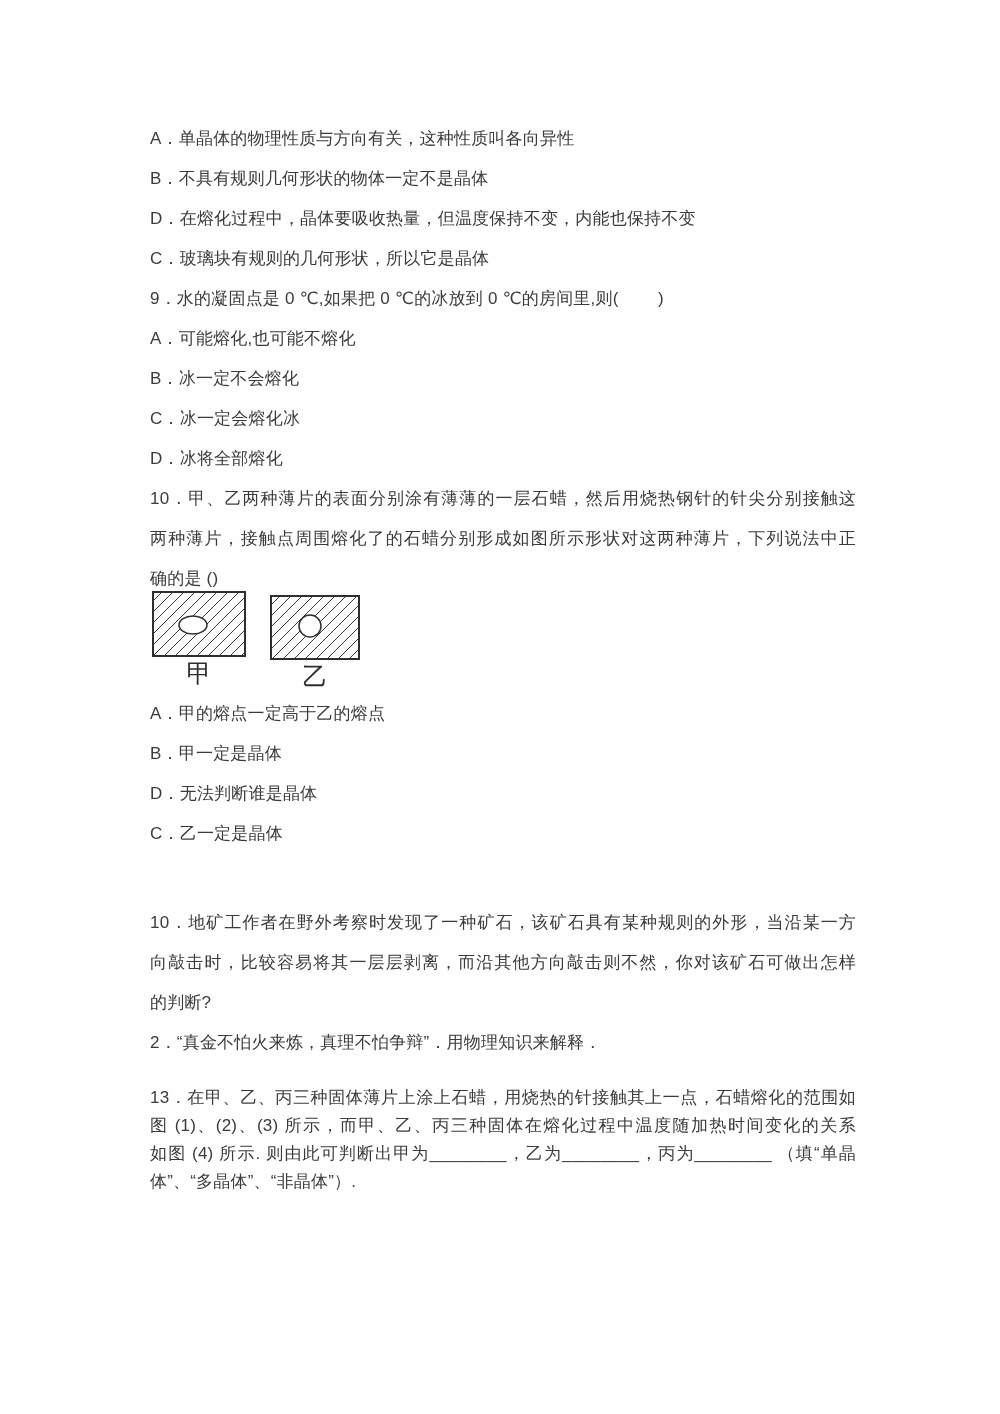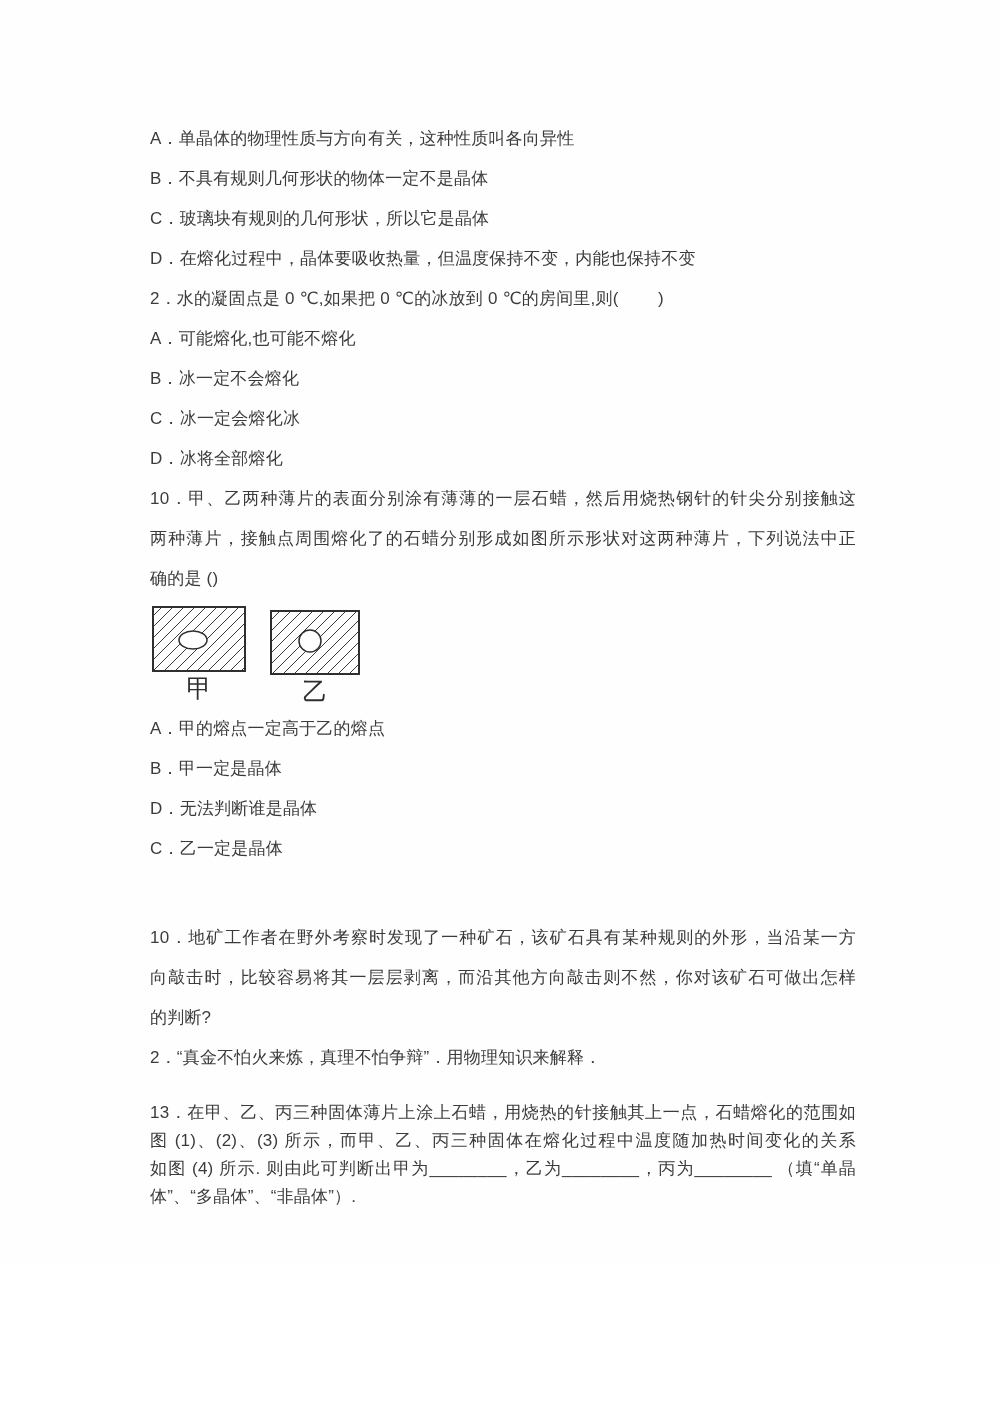--- a/index.html
+++ b/index.html
@@ -22,21 +22,21 @@
     font-size: 17px;
     line-height: 22px;
     margin-bottom: 18px;
     white-space: pre-wrap;
     letter-spacing: 0.2px;
   }
   .just {
     text-align: justify;
     text-align-last: justify;
   }
-  .mb-sm { margin-bottom: 16px; }
+  .mb-sm { margin-bottom: 1px; }
   .tight { margin-bottom: 6px; }
   .spacer-lg { height: 49px; }
   .spacer-md { height: 15px; }
   .figure {
     display: flex;
     gap: 24px;
     align-items: flex-start;
     height: 100px;
     margin: 0 0 12px 2px;
   }
@@ -54,24 +54,24 @@
   }
 </style>
 </head>
 <body>
 
 <div class="page">
   <div class="content">
 
     <div class="ln">A．单晶体的物理性质与方向有关，这种性质叫各向异性</div>
     <div class="ln">B．不具有规则几何形状的物体一定不是晶体</div>
+    <div class="ln">D．在熔化过程中，晶体要吸收热量，但温度保持不变，内能也保持不变</div>
     <div class="ln">C．玻璃块有规则的几何形状，所以它是晶体</div>
-    <div class="ln">D．在熔化过程中，晶体要吸收热量，但温度保持不变，内能也保持不变</div>
 
-    <div class="ln">2．水的凝固点是 0 ℃,如果把 0 ℃的冰放到 0 ℃的房间里,则(        )</div>
+    <div class="ln">9．水的凝固点是 0 ℃,如果把 0 ℃的冰放到 0 ℃的房间里,则(        )</div>
     <div class="ln">A．可能熔化,也可能不熔化</div>
     <div class="ln">B．冰一定不会熔化</div>
     <div class="ln">C．冰一定会熔化冰</div>
     <div class="ln">D．冰将全部熔化</div>
 
     <div class="ln just">10．甲、乙两种薄片的表面分别涂有薄薄的一层石蜡，然后用烧热钢针的针尖分别接触这</div>
     <div class="ln just">两种薄片，接触点周围熔化了的石蜡分别形成如图所示形状对这两种薄片，下列说法中正</div>
     <div class="ln mb-sm">确的是 ()</div>
 
     <div class="figure">

